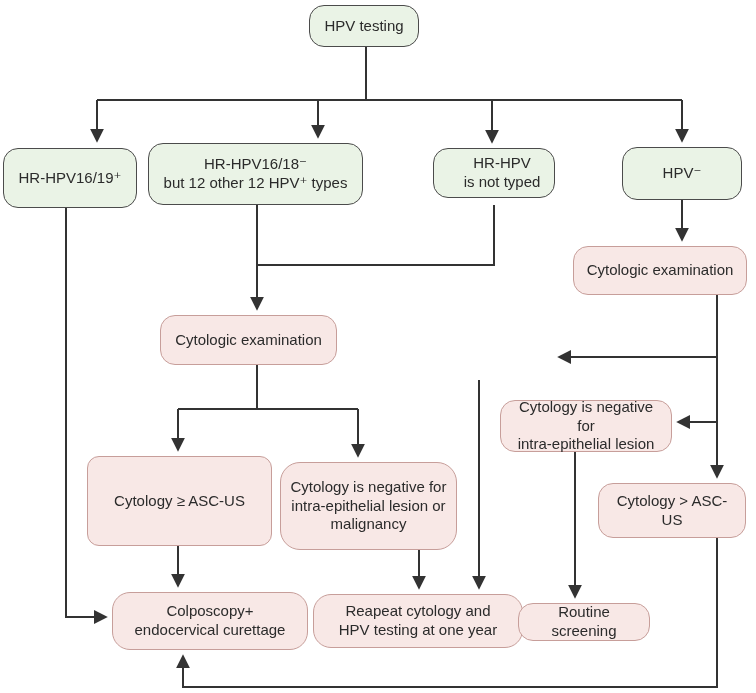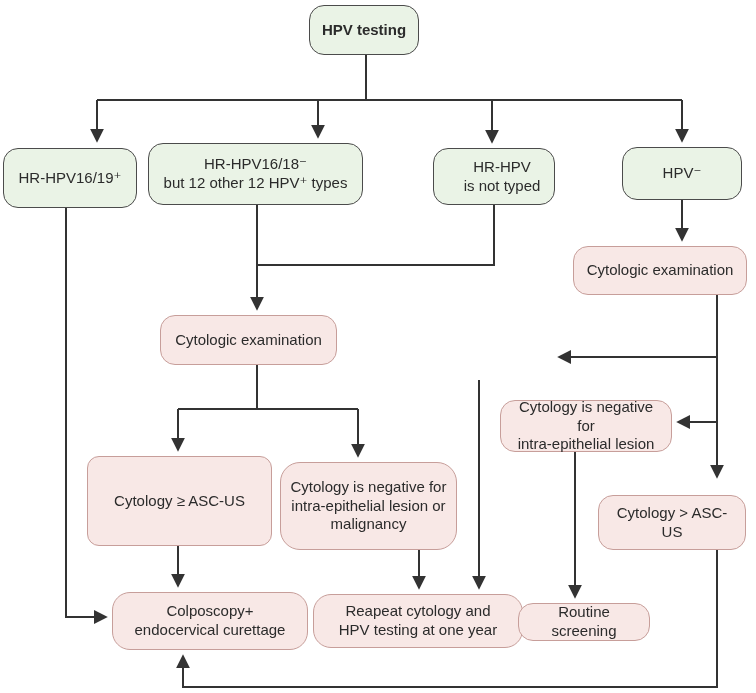--- a/index.html
+++ b/index.html
@@ -76,41 +76,41 @@
 
     <polyline class="conn" points="479,380 479,587" marker-end="url(#ah)"></polyline>
     <polyline class="conn" points="419,550 419,587" marker-end="url(#ah)"></polyline>
     <polyline class="conn" points="178,546 178,585" marker-end="url(#ah)"></polyline>
     <polyline class="conn" points="575,452 575,596" marker-end="url(#ah)"></polyline>
 
     <polyline class="conn" points="66,207 66,617 105,617" marker-end="url(#ah)"></polyline>
     <polyline class="conn" points="717,538 717,687 183,687 183,657" marker-end="url(#ah)"></polyline>
   </svg>
 
-  <div class="node green" style="left:309px; top:5px; width:110px; height:50px;font-weight:bold;">HPV testing</div>
+  <div class="node green" style="left:309px; top:5px; width:110px; height:42px;">HPV testing</div>
 
   <div class="node green" style="left:3px; top:148px; width:134px; height:60px;">HR-HPV16/19⁺</div>
 
   <div class="node green" style="left:148px; top:143px; width:215px; height:62px;">HR-HPV16/18⁻
 but 12 other 12 HPV⁺ types</div>
 
-  <div class="node green" style="left:433px; top:148px; width:122px; height:57px;padding-left:24px;">HR-HPV
+  <div class="node green" style="left:433px; top:148px; width:122px; height:50px;padding-left:24px;">HR-HPV
 is not typed</div>
 
   <div class="node green" style="left:622px; top:147px; width:120px; height:53px;">HPV⁻</div>
 
   <div class="node pink" style="left:573px; top:246px; width:174px; height:49px;">Cytologic examination</div>
 
   <div class="node pink" style="left:160px; top:315px; width:177px; height:50px;">Cytologic examination</div>
 
 
   <div class="node pink" style="left:500px; top:400px; width:172px; height:52px;">Cytology is negative for
 intra-epithelial lesion</div>
 
-  <div class="node pink" style="left:598px; top:483px; width:148px; height:55px;margin-top:12px;">Cytology &gt; ASC-US</div>
+  <div class="node pink" style="left:598px; top:483px; width:148px; height:55px;">Cytology &gt; ASC-US</div>
 
   <div class="node pink" style="left:87px; top:456px; width:185px; height:90px; border-radius:12px;">Cytology ≥ ASC-US</div>
 
   <div class="node pink" style="left:280px; top:462px; width:177px; height:88px; border-radius:20px;">Cytology is negative for
 intra-epithelial lesion or
 malignancy</div>
 
   <div class="node pink" style="left:313px; top:594px; width:210px; height:54px; border-radius:18px;">Reapeat cytology and
 HPV testing at one year</div>
 

